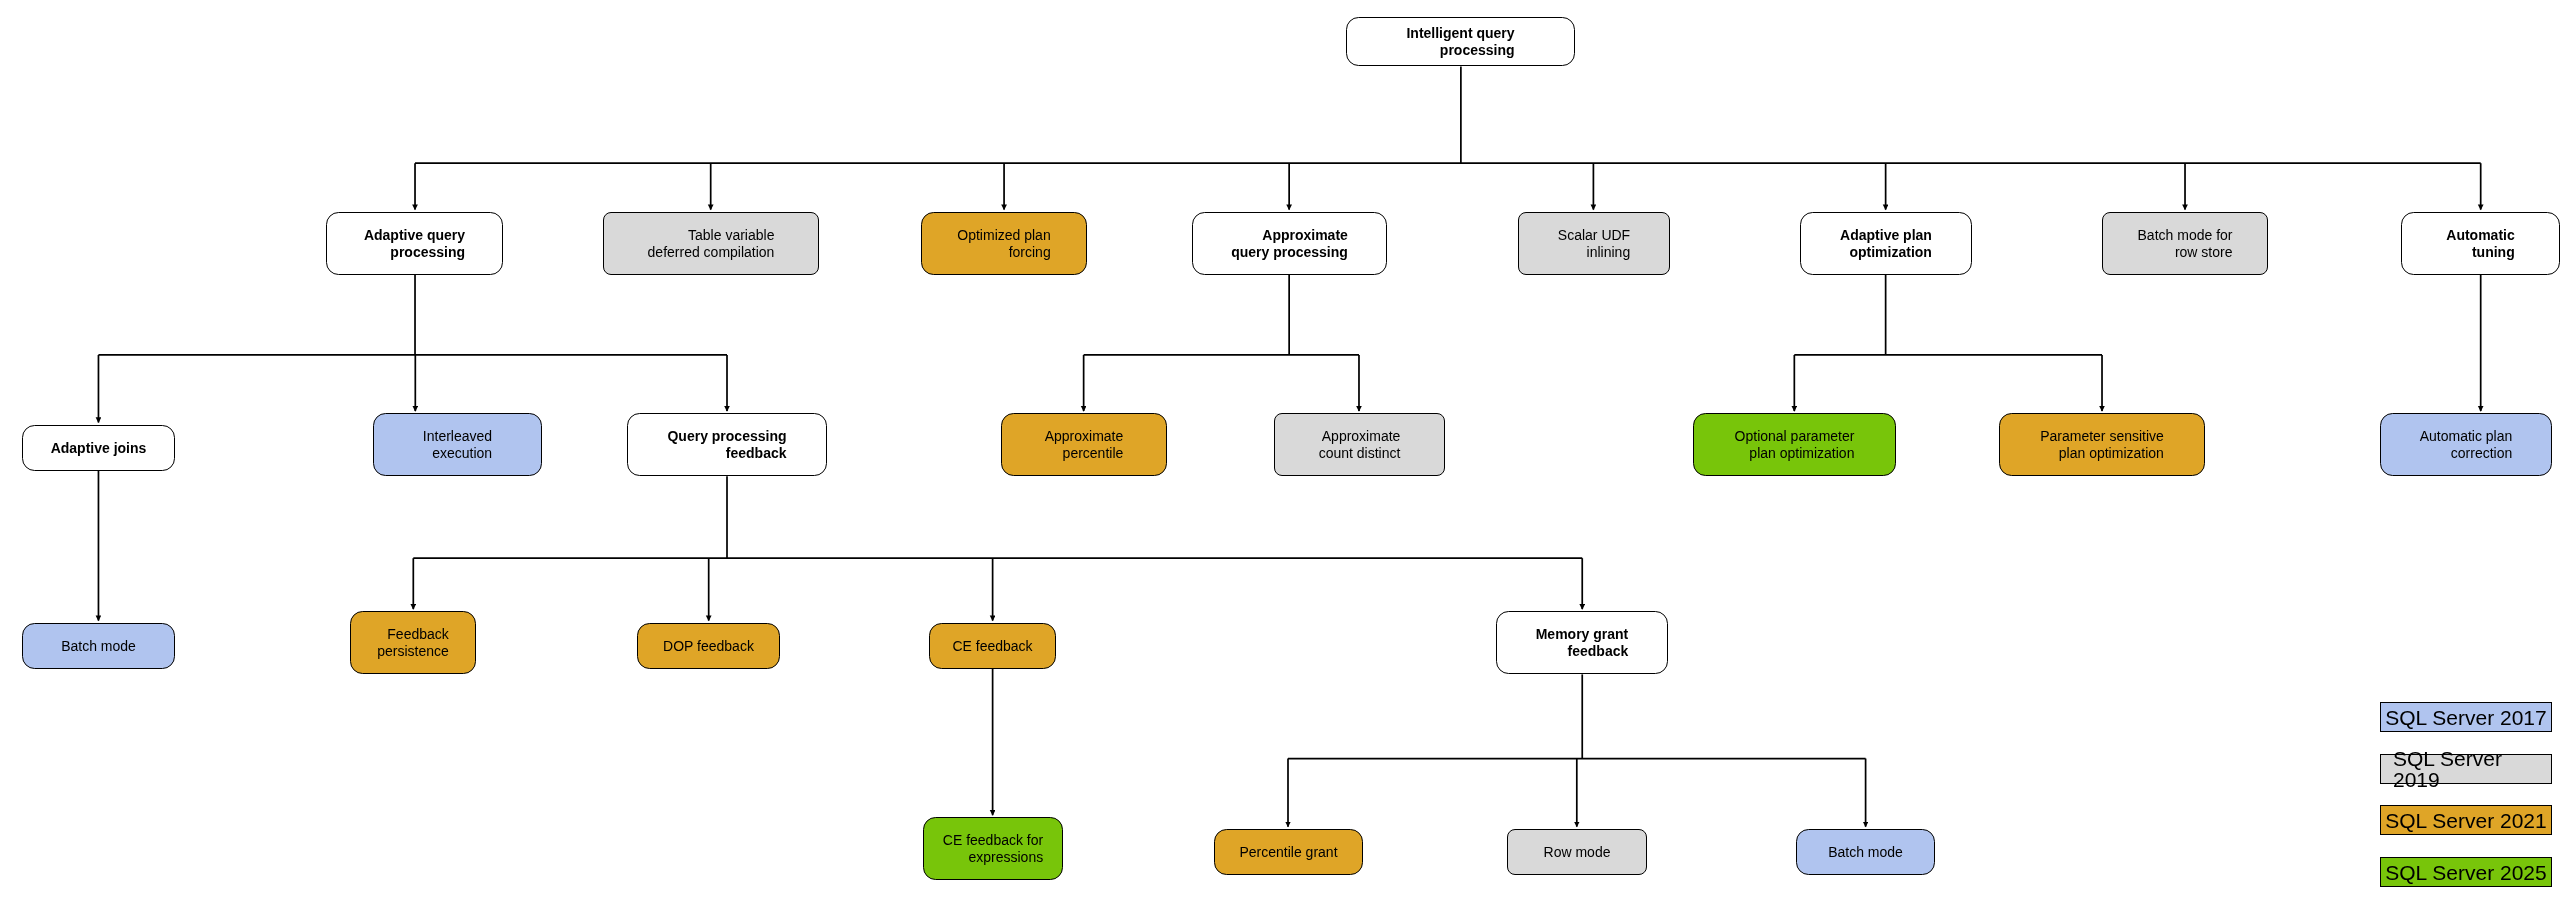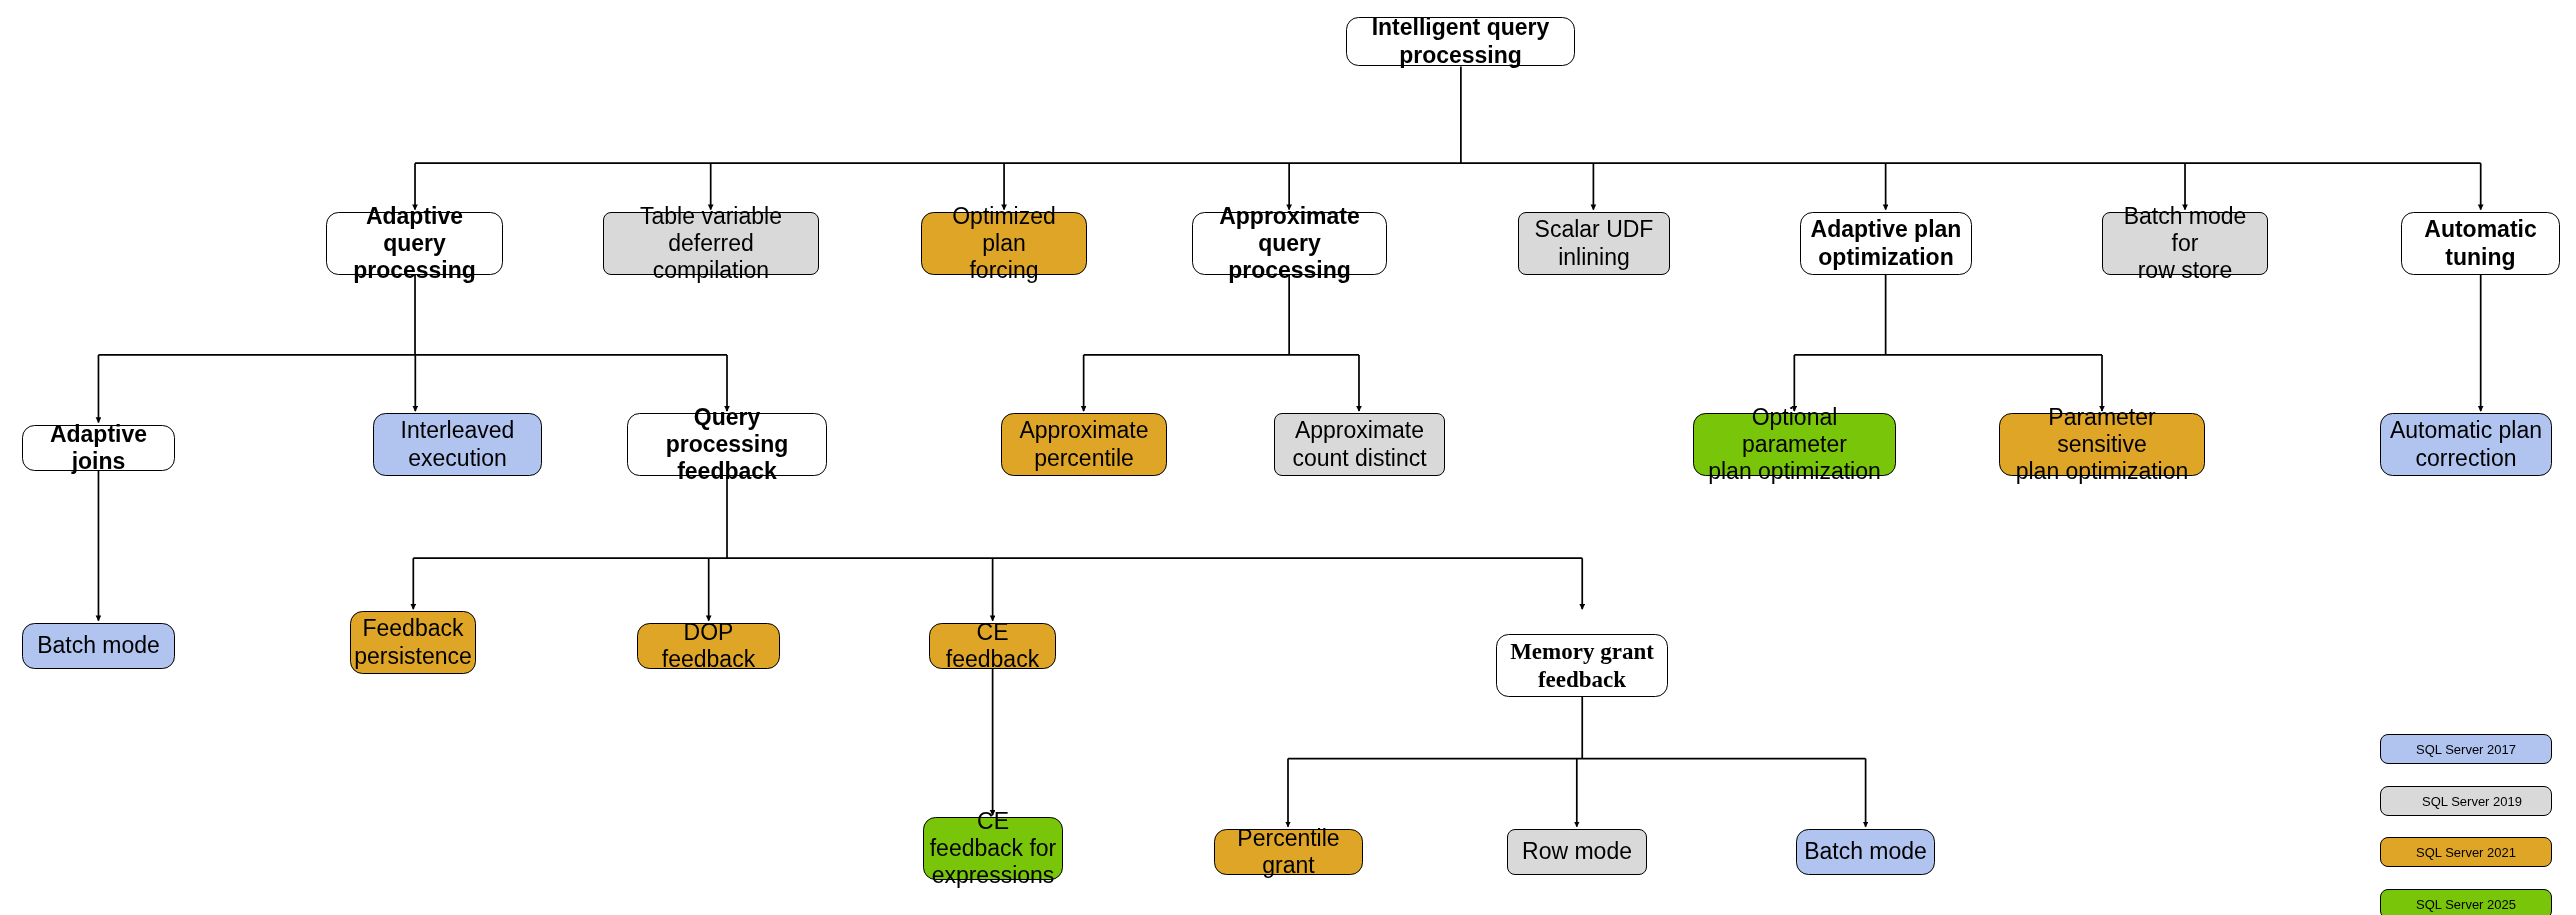--- a/index.html
+++ b/index.html
@@ -7,44 +7,43 @@
   #canvas{position:relative;width:2576px;height:916px;background:#ffffff;overflow:hidden;}
   svg.edges{position:absolute;left:0;top:0;width:2576px;height:916px;pointer-events:none;}
   .node{
     position:absolute;
     box-sizing:border-box;
     border:1.7px solid #000000;
     border-radius:12.6px;
     display:flex;
     align-items:center;
     justify-content:center;
-    text-align:center;
+    text-align:right;
     line-height:1.18;
     color:#000000;
-    font-size:23px;
+    font-size:14px;
     padding:2.3px 5.7px;
     white-space:pre-line;
   }
   .fill-white{background:#ffffff;font-weight:bold;}
   .fill-gray{background:#d9d9d9;font-weight:normal;border-radius:8px;}
   .fill-orange{background:#dfa527;font-weight:normal;}
   .fill-green{background:#78c50a;font-weight:normal;}
   .fill-blue{background:#b0c4ef;font-weight:normal;}
   .legend-item{
     position:absolute;
     box-sizing:border-box;
     border:1.7px solid #000000;
-    border-radius:8px;
+    border-radius:0;
     display:flex;
     align-items:center;
     justify-content:center;
-    font-size:13px;
+    font-size:21px;
     color:#000000;
     line-height:1;
-    margin-top:32px;
   }
 </style>
 </head>
 <body>
 
 <div id="canvas">
   <svg class="edges" viewBox="0 0 4500 1600" id="edge-svg">
     <defs>
       <marker id="arrow" markerWidth="12" markerHeight="12" refX="9" refY="5" orient="auto" markerUnits="userSpaceOnUse">
         <path d="M0,0 L10,5 L0,10 z" fill="#000000"></path>
@@ -122,21 +121,21 @@
 plan optimization</div>
       <div class="node fill-orange" style="left: 1999px; top: 413px; width: 206px; height: 63px;">Parameter sensitive
 plan optimization</div>
       <div class="node fill-blue" style="left: 2380px; top: 413px; width: 172px; height: 63px;">Automatic plan
 correction</div>
       <div class="node fill-blue" style="left: 22px; top: 623px; width: 153px; height: 46px;">Batch mode</div>
       <div class="node fill-orange" style="left: 350px; top: 611px; width: 126px; height: 63px;">Feedback
 persistence</div>
       <div class="node fill-orange" style="left: 637px; top: 623px; width: 143px; height: 46px;">DOP feedback</div>
       <div class="node fill-orange" style="left: 929px; top: 623px; width: 127px; height: 46px;">CE feedback</div>
-      <div class="node fill-white" style="left: 1496px; top: 634px; width: 172px; height: 63px; font-family: Liberation Serif, serif;">Memory grant
+      <div class="node fill-white" style="left: 1496px; top: 611px; width: 172px; height: 63px;">Memory grant
 feedback</div>
       <div class="node fill-green" style="left: 923px; top: 817px; width: 140px; height: 63px;">CE feedback for
 expressions</div>
       <div class="node fill-orange" style="left: 1214px; top: 829px; width: 149px; height: 46px;">Percentile grant</div>
       <div class="node fill-gray" style="left: 1507px; top: 829px; width: 140px; height: 46px;">Row mode</div>
       <div class="node fill-blue" style="left: 1796px; top: 829px; width: 139px; height: 46px;">Batch mode</div>
     </div>
   <div id="legend-layer">
       <div class="legend-item fill-blue" style="left: 2380px; top: 702px; width: 172px; height: 30px; background: rgb(176, 196, 239); font-weight: normal;">SQL Server 2017</div>
       <div class="legend-item fill-gray" style="left: 2380px; top: 754px; width: 172px; height: 30px; background: rgb(217, 217, 217); font-weight: normal; padding-left: 12px;">SQL Server 2019</div>

